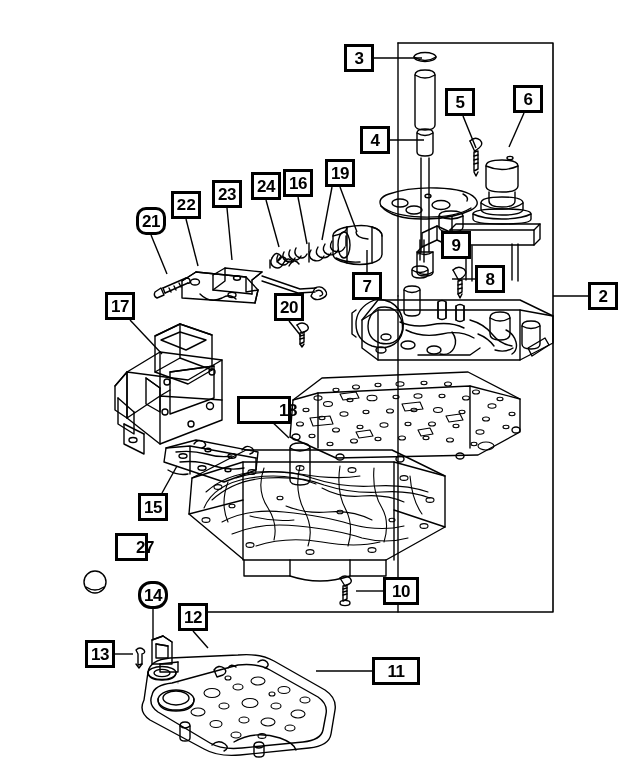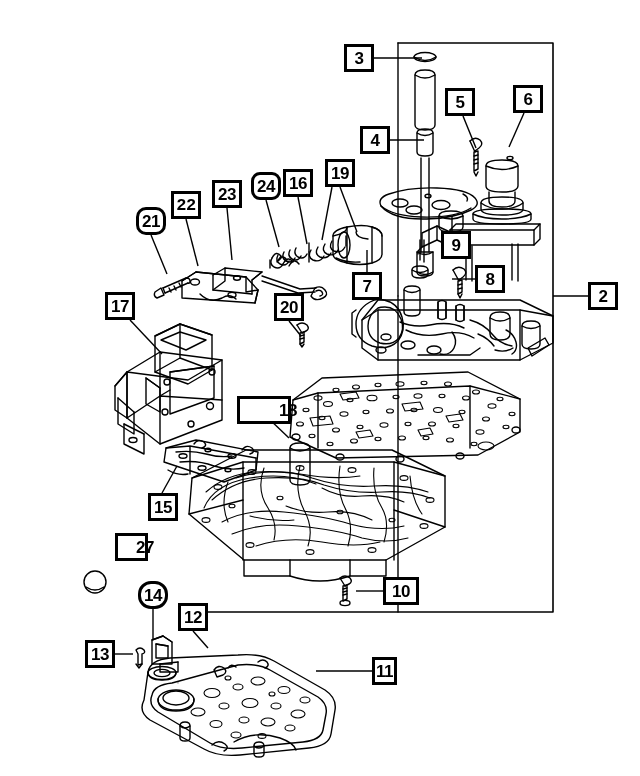--- a/index.html
+++ b/index.html
@@ -500,33 +500,33 @@
     </div>
   <div class="callout" style="left:475px;top:265px;width:30px;height:28px;">
       <span class="cnum">8</span>
     </div>
   <div class="callout" style="left:441px;top:231px;width:30px;height:28px;">
       <span class="cnum">9</span>
     </div>
   <div class="callout" style="left:383px;top:577px;width:36px;height:28px;">
       <span class="cnum">10</span>
     </div>
-  <div class="callout" style="left:372px;top:657px;width:25px;height:28px;">
+  <div class="callout" style="left:372px;top:657px;width:48px;height:28px;">
       <span class="cnum">11</span>
     </div>
   <div class="callout" style="left:178px;top:603px;width:30px;height:28px;">
       <span class="cnum">12</span>
     </div>
   <div class="callout" style="left:85px;top:640px;width:30px;height:28px;">
       <span class="cnum">13</span>
     </div>
   <div class="callout" style="left:138px;top:581px;width:30px;height:28px;border-radius:13px;">
       <span class="cnum">14</span>
     </div>
-  <div class="callout" style="left:148px;top:493px;width:30px;height:28px;text-align:center;">
+  <div class="callout" style="left:138px;top:493px;width:30px;height:28px;text-align:center;">
       <span class="cnum">15</span>
     </div>
   <div class="callout" style="left:283px;top:169px;width:30px;height:28px;">
       <span class="cnum">16</span>
     </div>
   <div class="callout" style="left:105px;top:292px;width:30px;height:28px;">
       <span class="cnum">17</span>
     </div>
   <div class="callout" style="left:237px;top:396px;width:30px;height:28px;padding-left:48px;">
       <span class="cnum">18</span>
@@ -539,20 +539,20 @@
     </div>
   <div class="callout" style="left:136px;top:207px;width:30px;height:28px;border-radius:10px;">
       <span class="cnum">21</span>
     </div>
   <div class="callout" style="left:171px;top:191px;width:30px;height:28px;font-family:Liberation Mono, monospace;">
       <span class="cnum">22</span>
     </div>
   <div class="callout" style="left:212px;top:180px;width:30px;height:28px;">
       <span class="cnum">23</span>
     </div>
-  <div class="callout" style="left:251px;top:172px;width:30px;height:28px;border-radius:9px;">
+  <div class="callout" style="left:251px;top:172px;width:30px;height:28px;">
       <span class="cnum">24</span>
     </div>
   <div class="callout" style="left:115px;top:533px;width:30px;height:28px;padding-left:27px;">
       <span class="cnum">27</span>
     </div>
 
 </div>
 
 </body></html>

